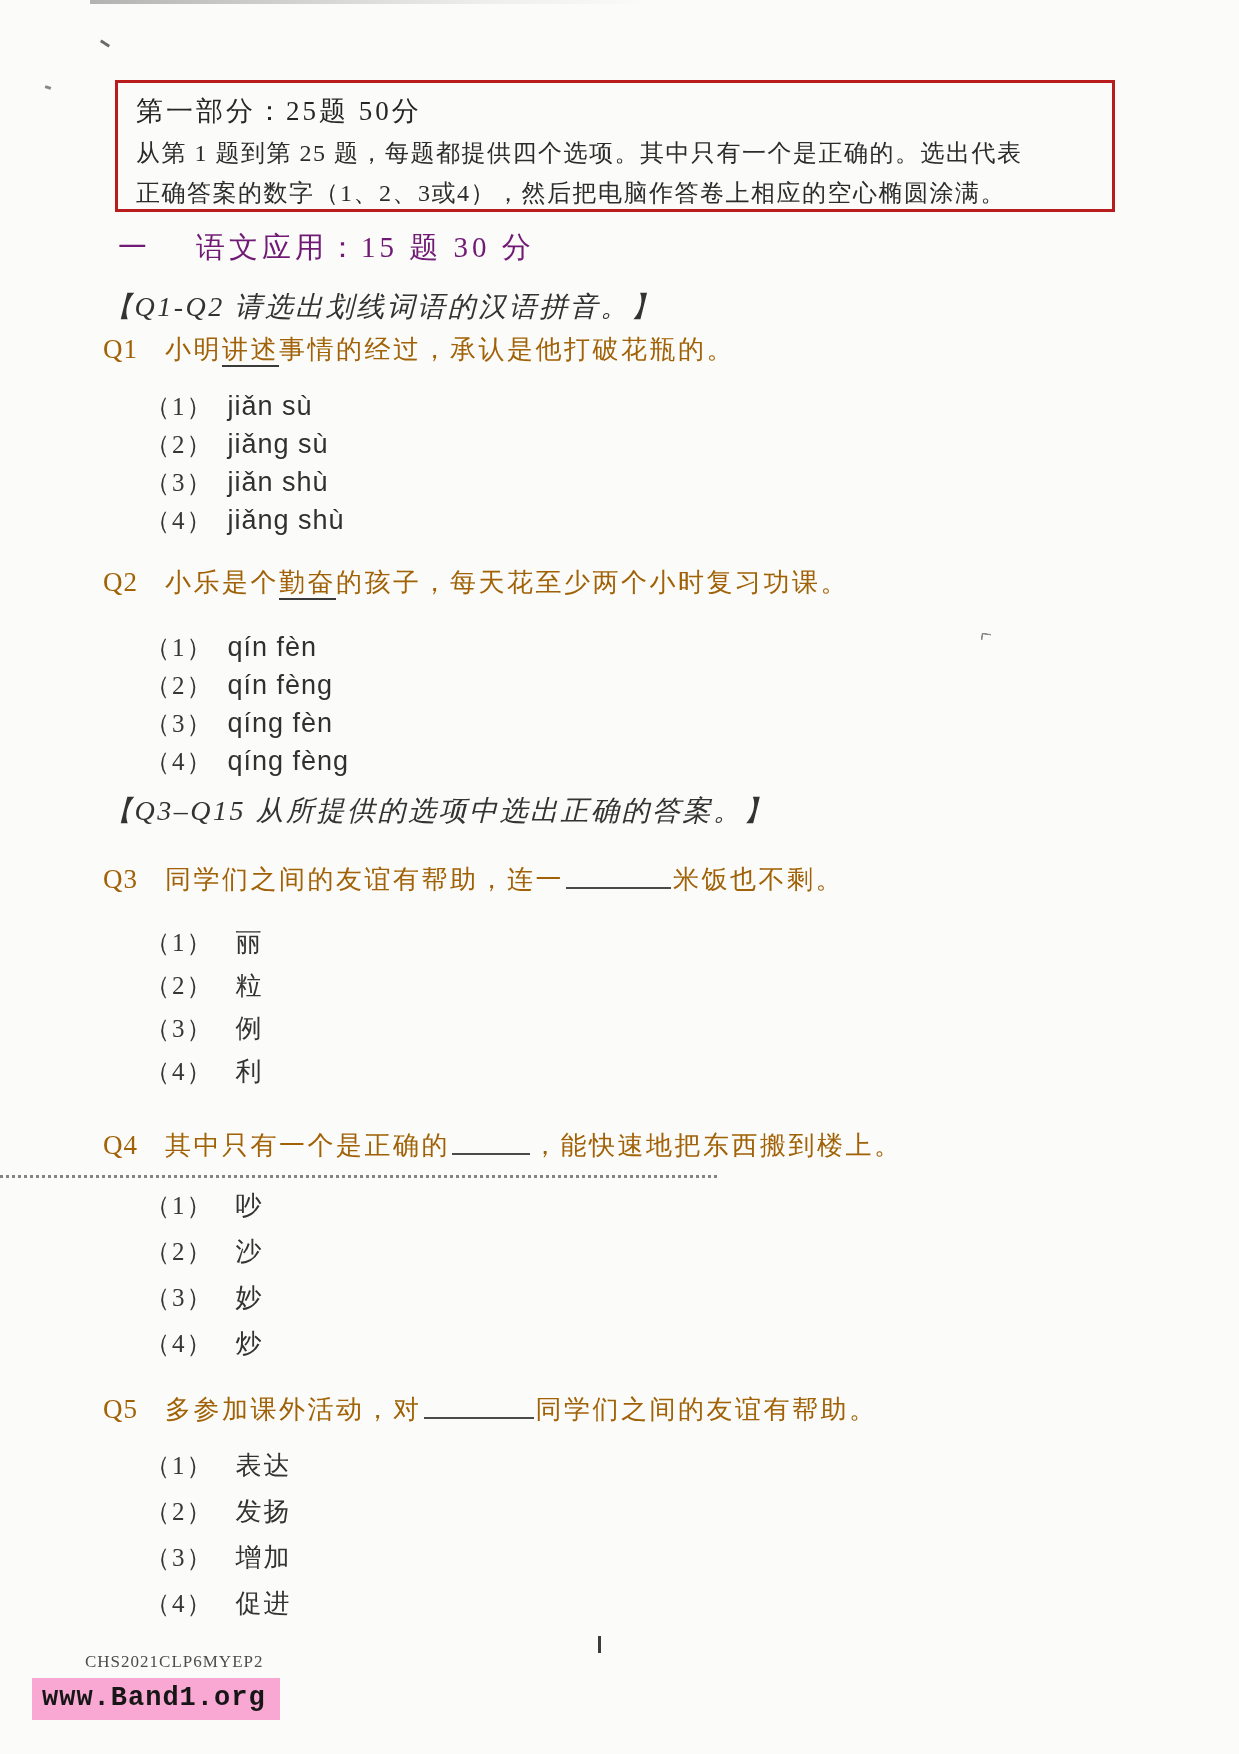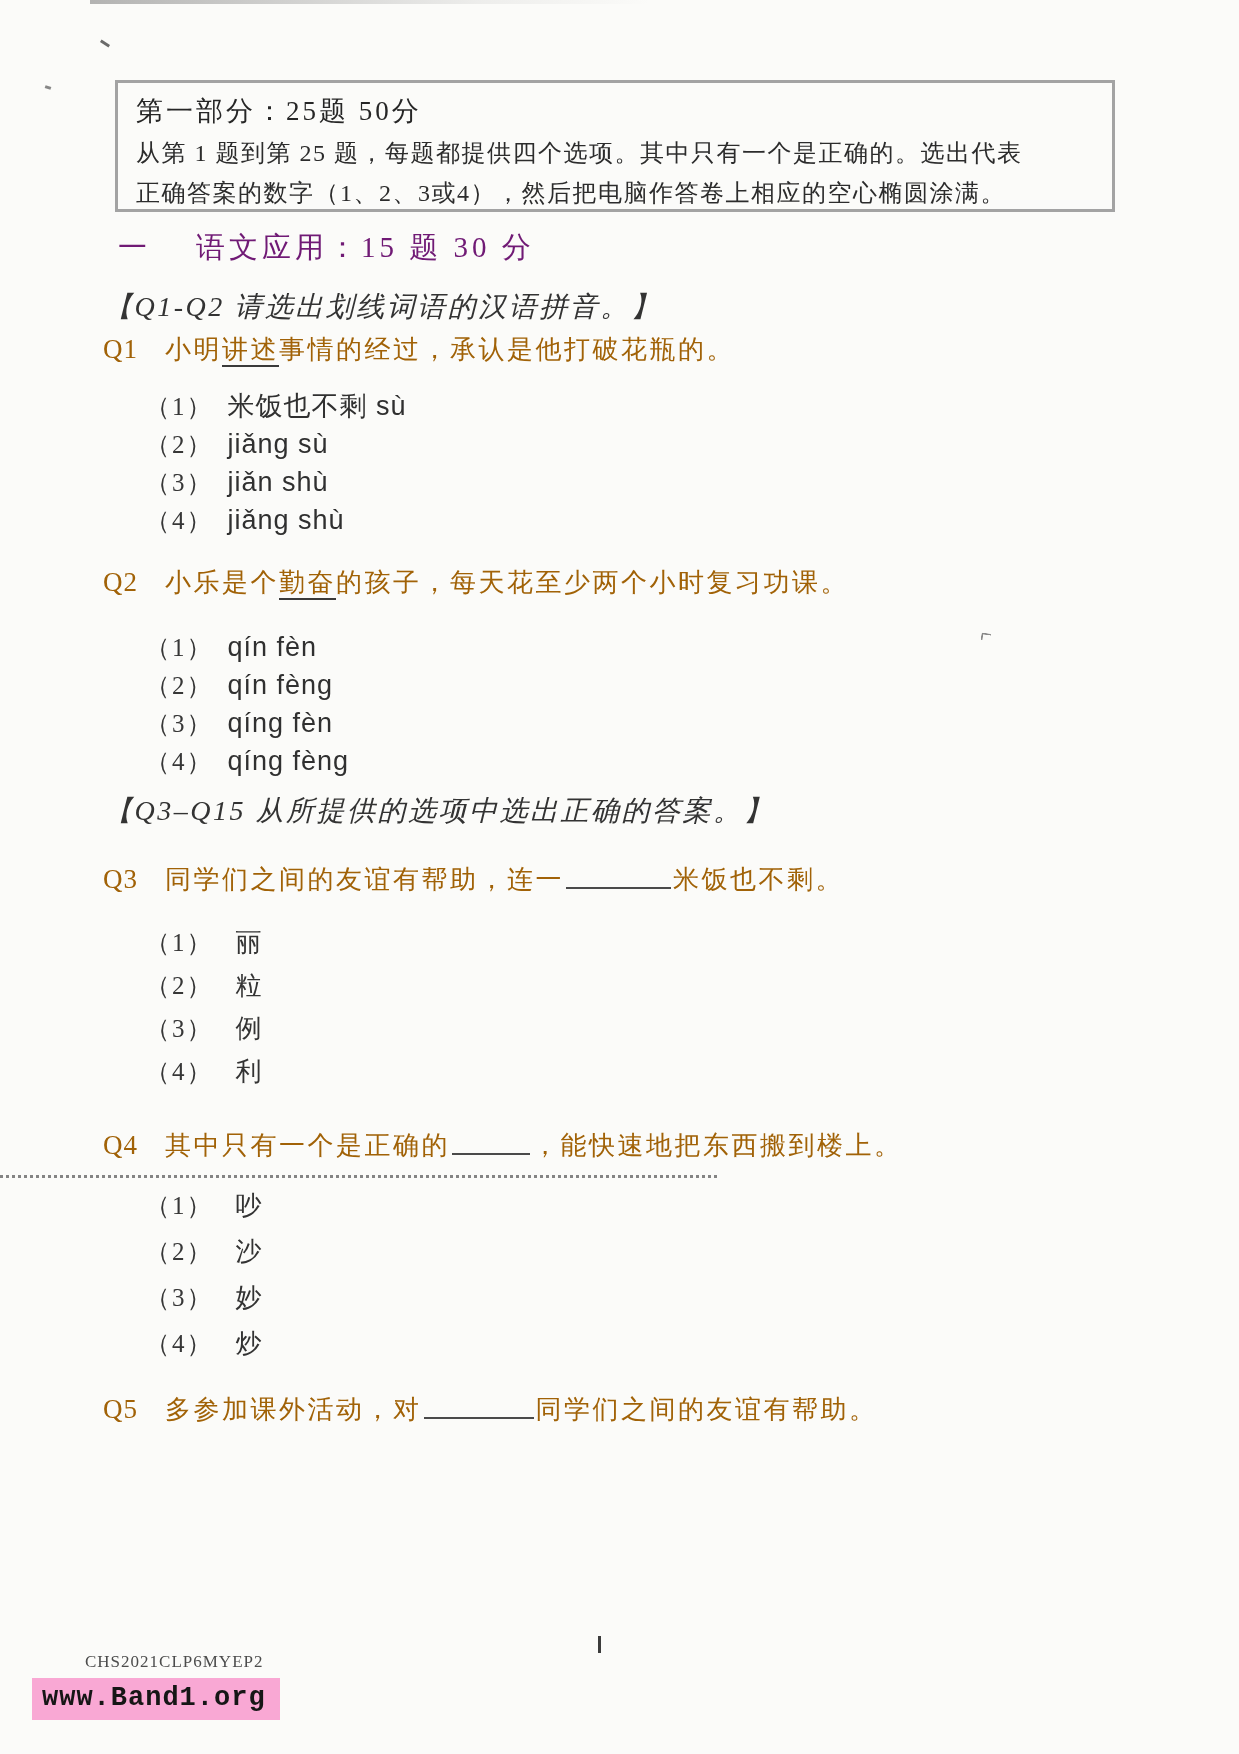--- a/index.html
+++ b/index.html
@@ -22,21 +22,21 @@
   }
   .speck { position: absolute; background: #6a6a6a; }
   .speck.a { left: 100px; top: 42px; width: 10px; height: 3px; transform: rotate(32deg); }
   .speck.b { left: 45px; top: 86px; width: 6px; height: 3px; transform: rotate(18deg); opacity: .8; }
   .speck.c { left: 981px; top: 633px; width: 8px; height: 6px; border-top: 2px solid #777; border-left: 2px solid #777; border-radius: 2px; background: transparent; transform: rotate(8deg); opacity: .85; }
   .speck.d { left: 598px; top: 1636px; width: 3px; height: 17px; background: #3c3c3c; }
 
   
   .header-box {
     position: absolute; left: 115px; top: 80px; width: 1000px; height: 132px;
-    border: 3px solid #a3a3a3;
+    border: 3px solid #b91c1c;
     box-sizing: border-box;
     padding: 10px 0 12px 18px;
   }
   .header-box .line1 {
     font-size: 27px; letter-spacing: 3px; color: #262626;
   }
   .header-box .line2, .header-box .line3 {
     font-size: 24px; letter-spacing: 1.5px; color: #2c2c2c; margin-top: 8px;
   }
 
@@ -115,21 +115,21 @@
     <span class="sec-num">一</span><span class="sec-title">语文应用：15 题 30 分</span>
   </div>
 
   <div class="instr one">【Q1-Q2 请选出划线词语的汉语拼音。】</div>
 
   <section class="question q1" style="top:332px">
     <div class="q-line">
       <span class="q-id">Q1</span><span class="q-text"><span>小明</span><span class="underlined">讲述</span><span>事情的经过，承认是他打破花瓶的。</span></span>
     </div>
     <div class="opts tight">
-      <div class="opt-row"><span class="opt-num">（1）</span><span class="opt-label pinyin">米饭也不剩 sù</span></div>
+      <div class="opt-row"><span class="opt-num">（1）</span><span class="opt-label pinyin">jiǎn sù</span></div>
       <div class="opt-row"><span class="opt-num">（2）</span><span class="opt-label pinyin">jiǎng sù</span></div>
       <div class="opt-row"><span class="opt-num">（3）</span><span class="opt-label pinyin">jiǎn shù</span></div>
       <div class="opt-row"><span class="opt-num">（4）</span><span class="opt-label pinyin">jiǎng shù</span></div>
     </div>
   </section>
 
   <section class="question q2" style="top:565px">
     <div class="q-line">
       <span class="q-id">Q2</span><span class="q-text"><span>小乐是个</span><span class="underlined">勤奋</span><span>的孩子，每天花至少两个小时复习功课。</span></span>
     </div>
@@ -166,18 +166,24 @@
       <div class="opt-row"><span class="opt-num">（4）</span><span class="opt-label han">炒</span></div>
     </div>
   </section>
 
   <div class="dotted-line"></div>
 
   <section class="question q5" style="top:1392px">
     <div class="q-line">
       <span class="q-id">Q5</span><span class="q-text"><span>多参加课外活动，对</span><span class="blank w110"></span><span>同学们之间的友谊有帮助。</span></span>
     </div>
+    <div class="opts wide">
+      <div class="opt-row"><span class="opt-num">（1）</span><span class="opt-label han">表达</span></div>
+      <div class="opt-row"><span class="opt-num">（2）</span><span class="opt-label han">发扬</span></div>
+      <div class="opt-row"><span class="opt-num">（3）</span><span class="opt-label han">增加</span></div>
+      <div class="opt-row"><span class="opt-num">（4）</span><span class="opt-label han">促进</span></div>
+    </div>
   </section>
 
   <div class="footer-code">CHS2021CLP6MYEP2</div>
   <div class="watermark">www.Band1.org</div>
 
 </div>
 
 </body></html>

